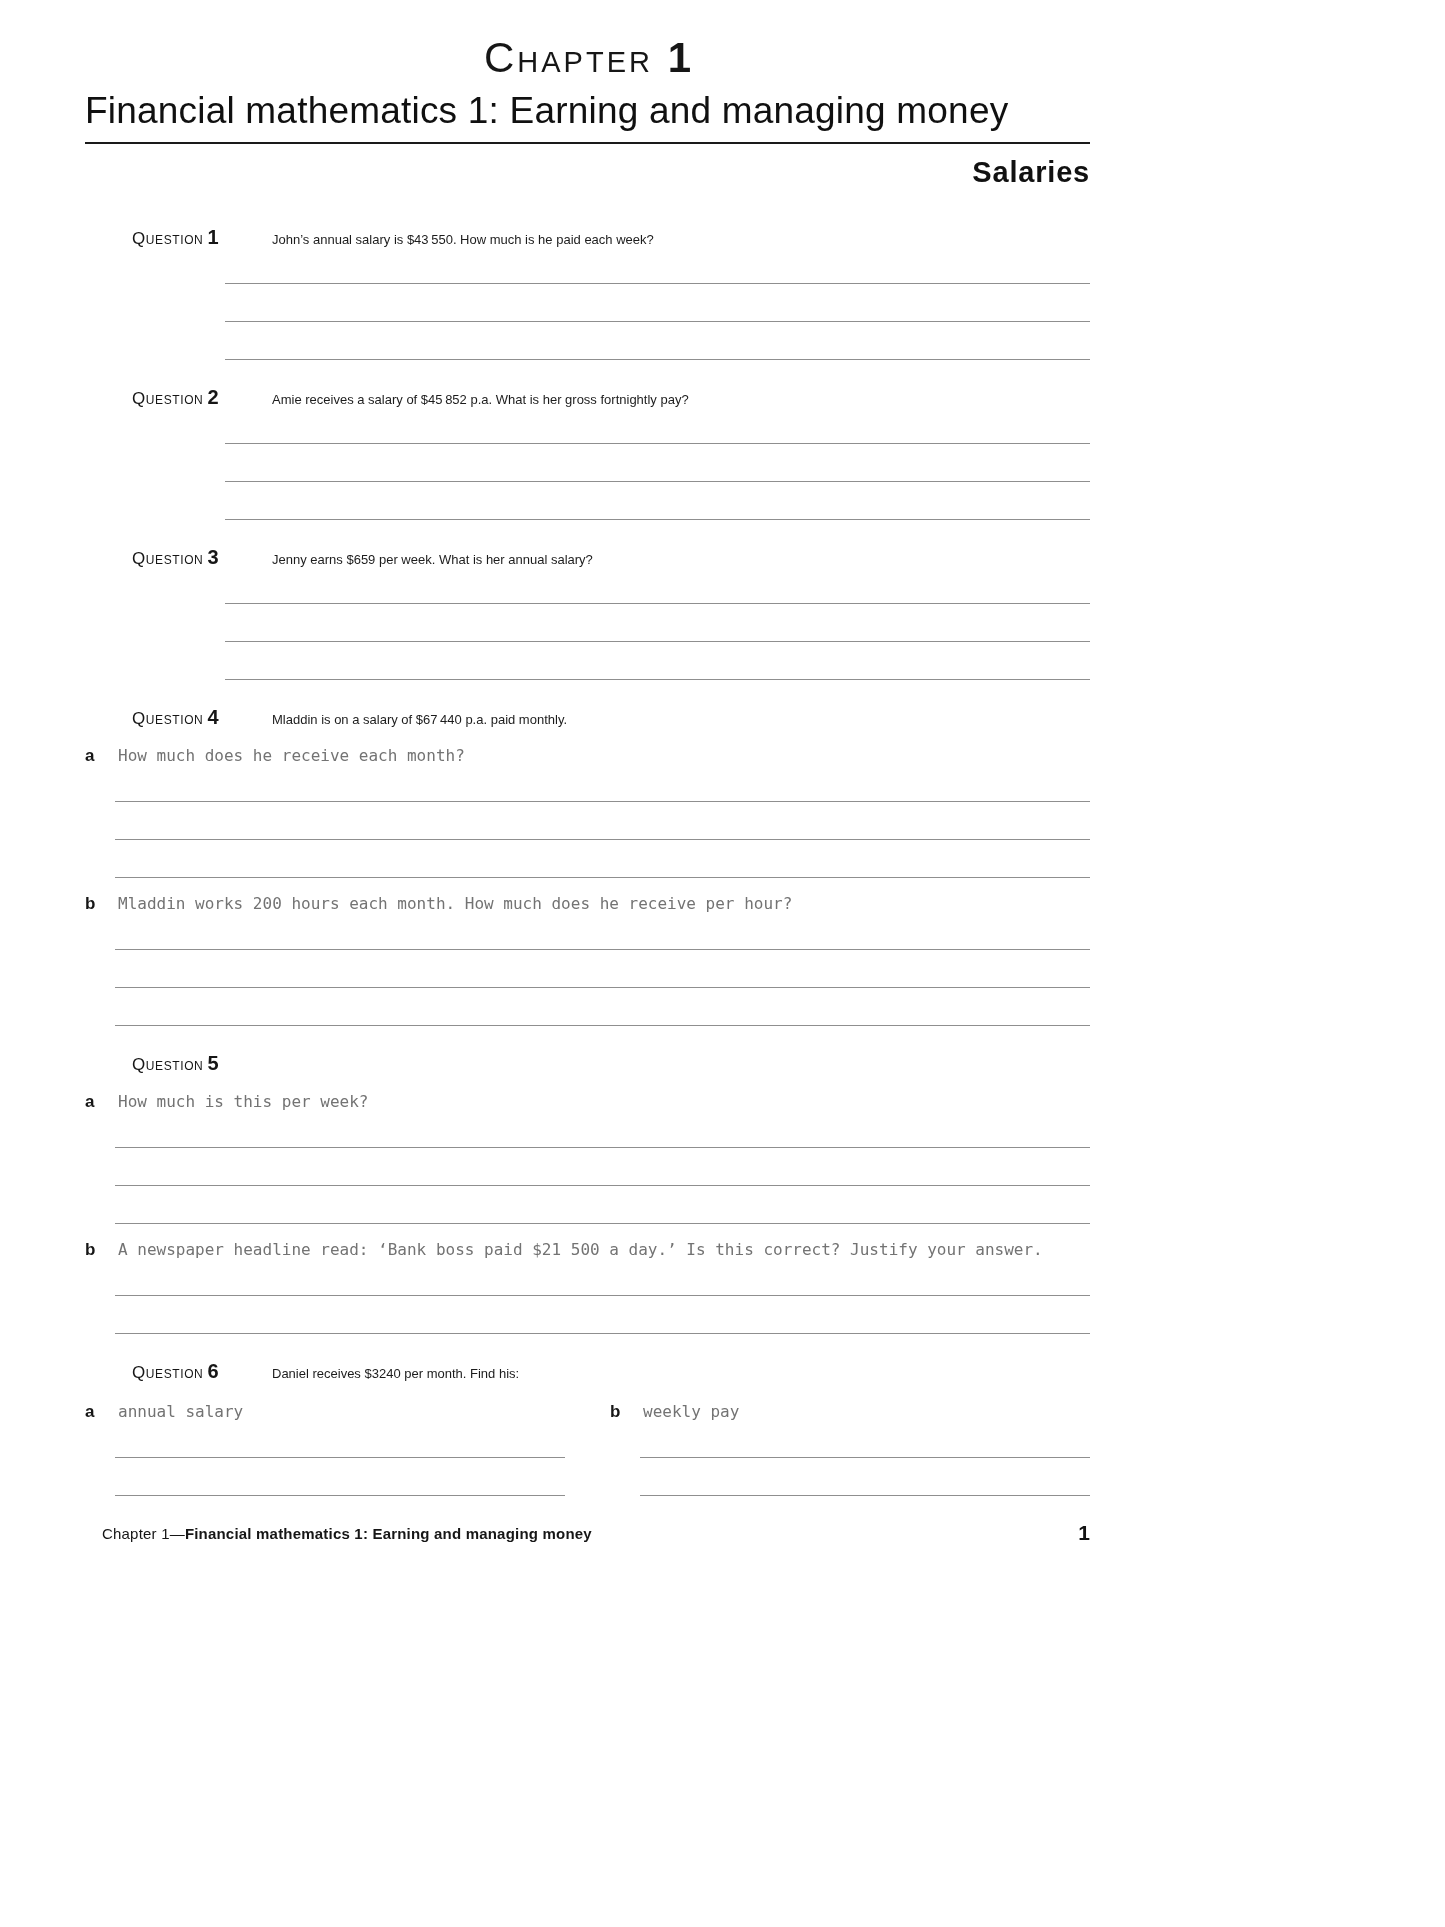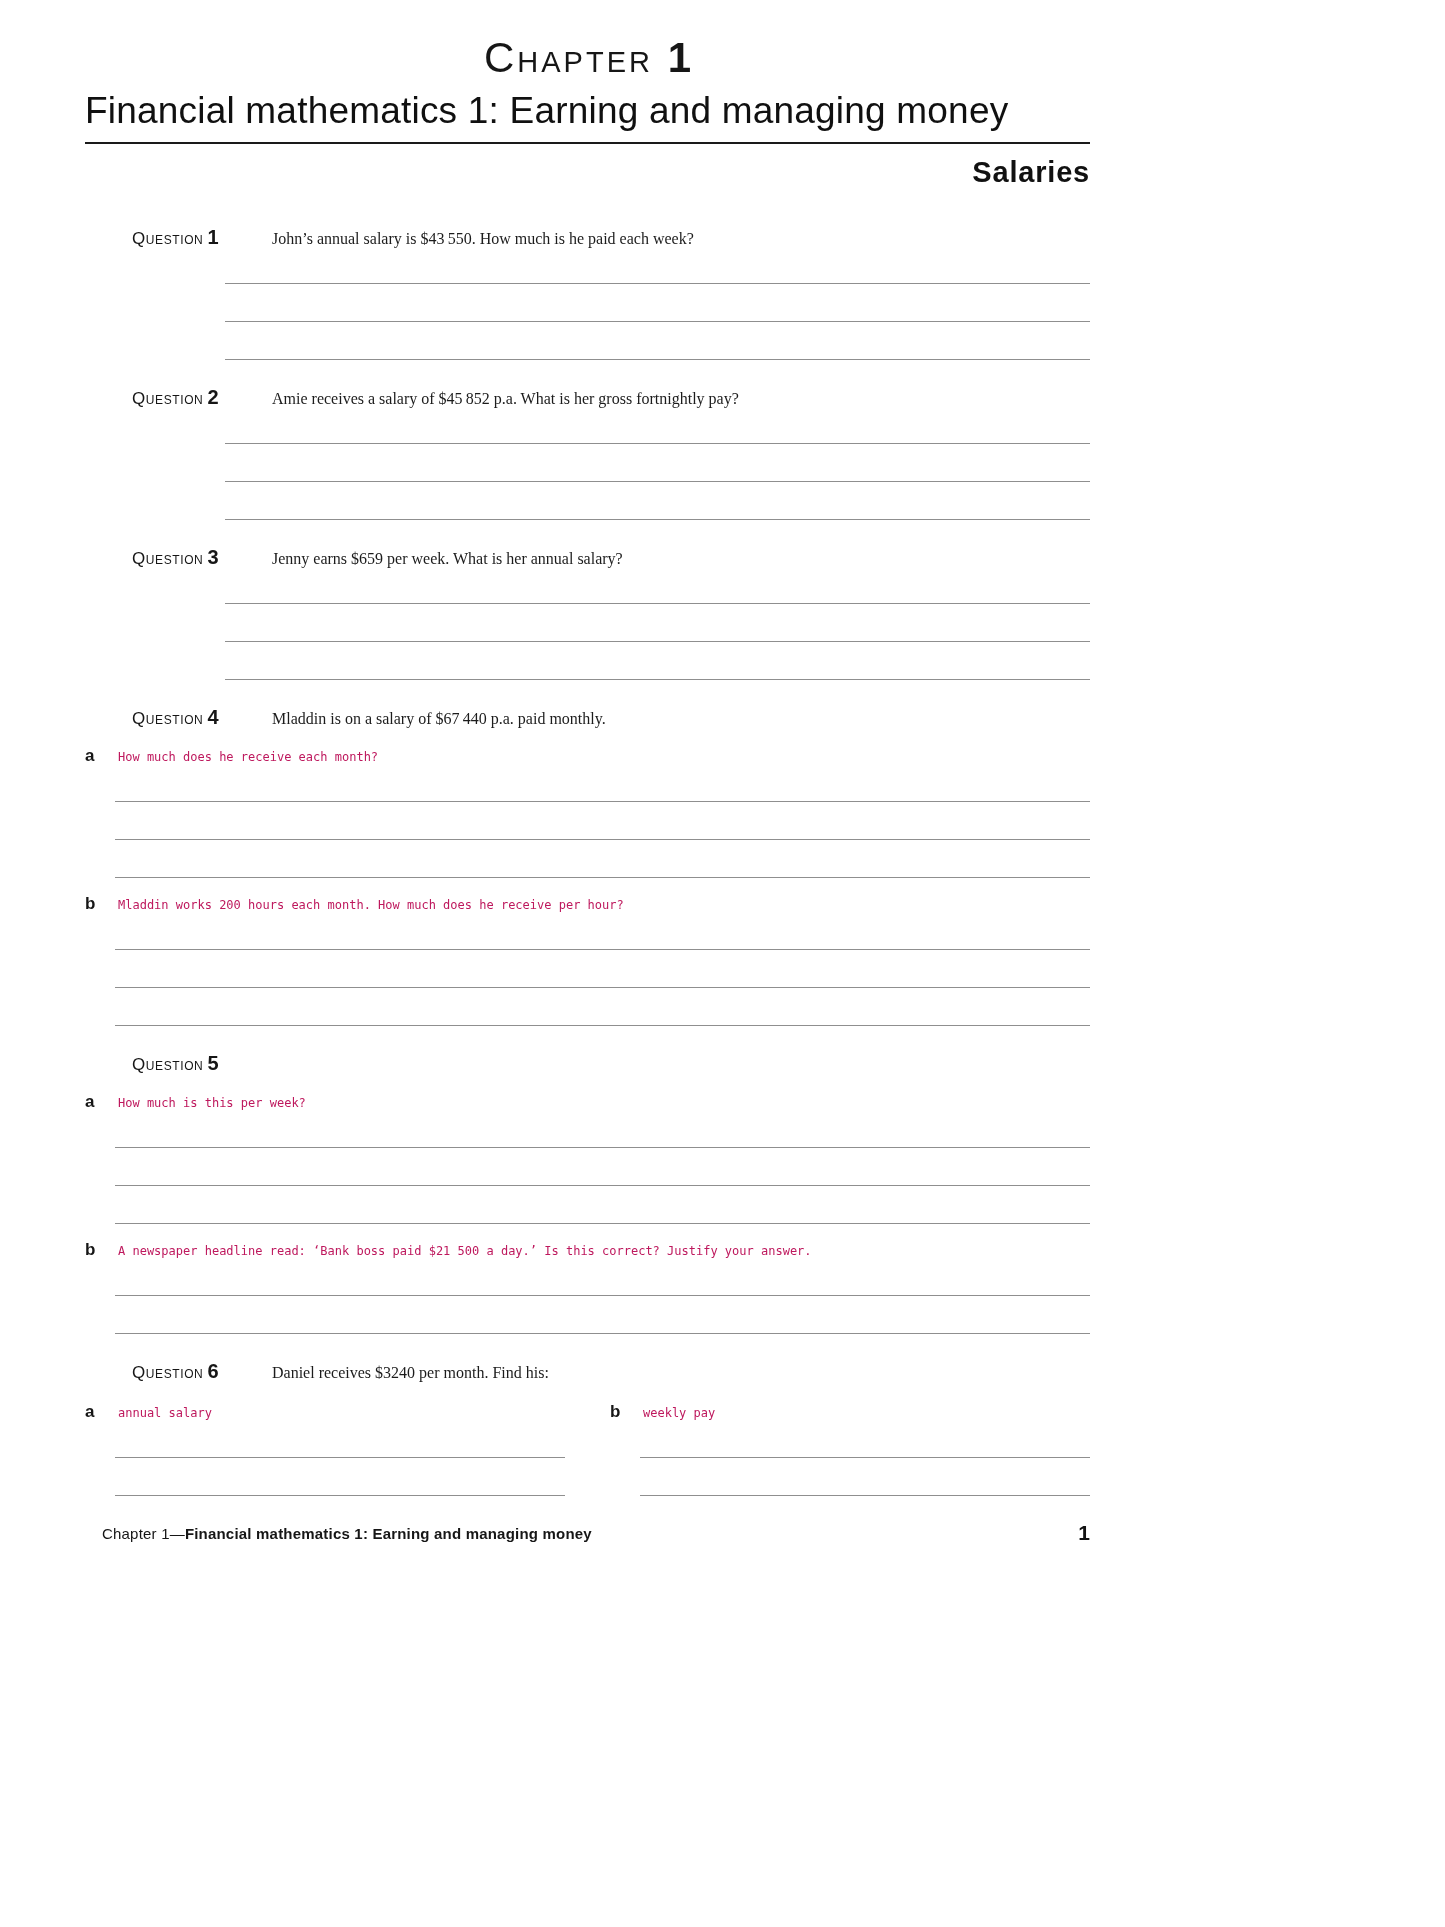--- a/index.html
+++ b/index.html
@@ -62,37 +62,37 @@
     white-space: nowrap;
     margin-left: 47px;
   }
   .q-num {
     font-variant: normal;
     font-weight: 700;
     font-size: 20px;
     margin-left: 4px;
   }
   .q-text {
-    font-family: Liberation Serif, serif;
-    font-size: 16px;
+    font-family: Liberation Sans, sans-serif;
+    font-size: 13px;
     color: #1c1c1c;
     white-space: nowrap;
   }
 
   .part { display: flex; align-items: baseline; margin-top: 12px; min-height: 26px; }
   .part-letter {
     flex: 0 0 33px;
     font-weight: 700;
     font-size: 17px;
     color: #161616;
   }
   .part-text {
     font-family: "DejaVu Sans Mono", monospace;
-    font-size: 12px;
-    color: #be185d;
+    font-size: 16px;
+    color: #737373;
     white-space: nowrap;
   }
   .part + .lines { margin-top: 0; }
   .part-b { margin-top: 16px; }
 
   
   .lines { width: 100%; }
   .lines.indent { width: calc(100% - 140px); margin-left: 140px; }
   .lines.part-indent { width: calc(100% - 30px); margin-left: 30px; }
   .ans-line { height: 38px; border-bottom: 1px solid #8f8f8f; }

